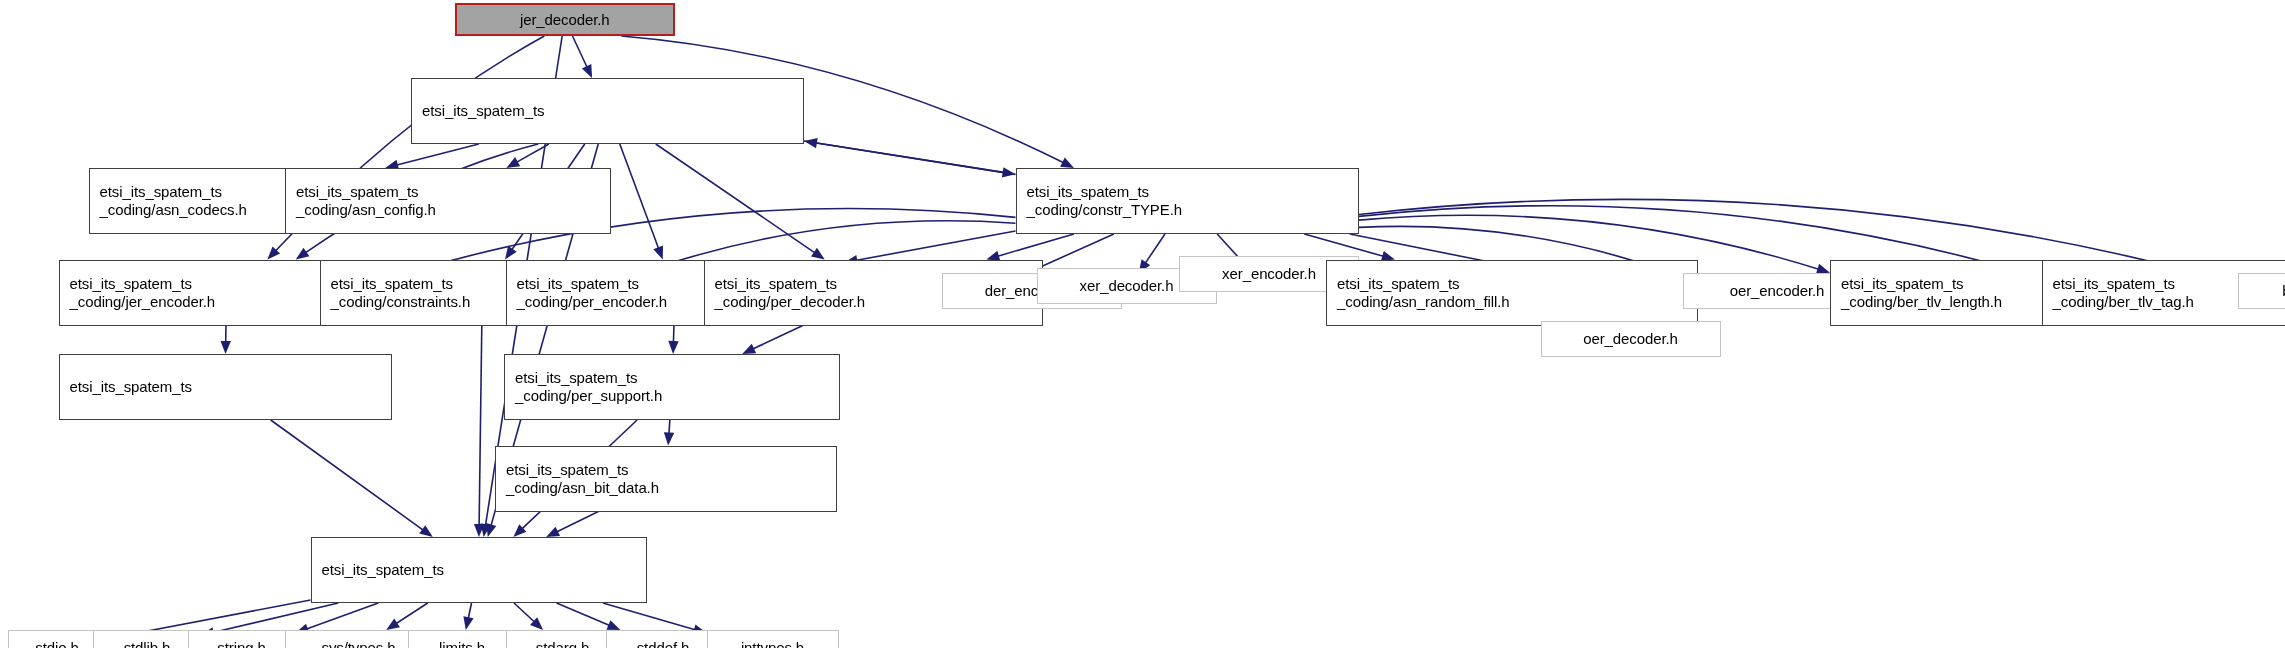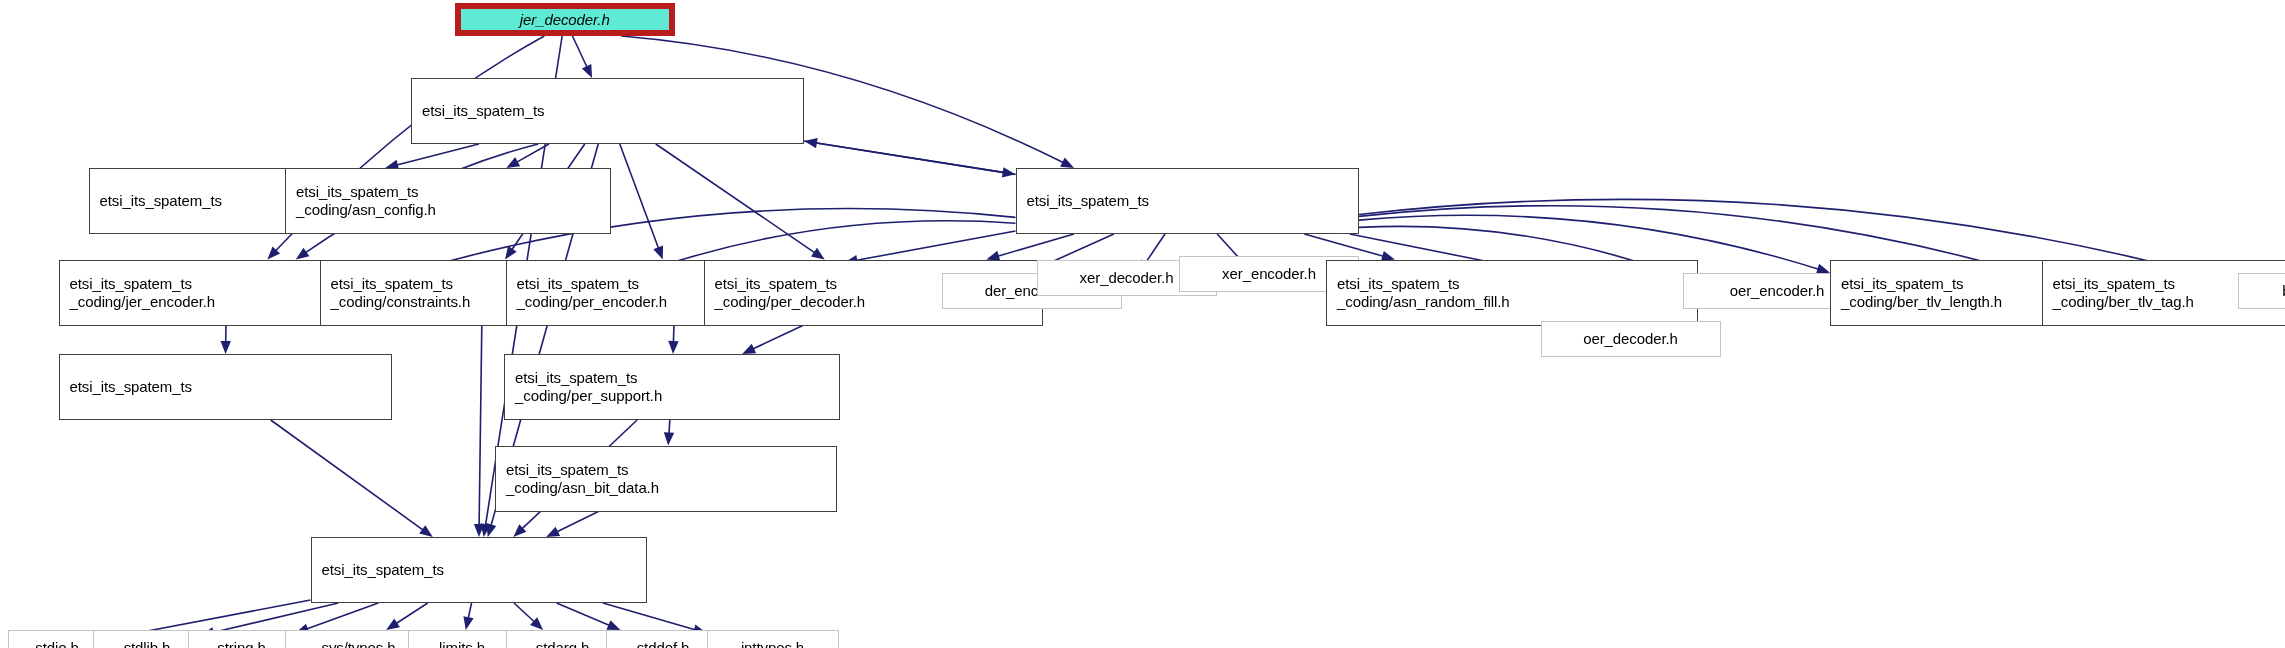--- a/index.html
+++ b/index.html
@@ -34,23 +34,22 @@
     color: #000000;
     font-size: 15px;
     line-height: 18px;
     white-space: nowrap;
     letter-spacing: -0.1px;
   }
   .node.solid {
     border: 1px solid #404040;
   }
   .node.root {
-    background: #5eead4;
-    border: 6px solid #b91c1c;
-    font-style: italic;
+    background: #a3a3a3;
+    border: 2px solid #b91c1c;
   }
   .node .ln {
     display: block;
     text-align: center;
   }
   .node.two .ln {
     text-align: left;
     width: 100%;
     padding-left: 10px;
     box-sizing: border-box;
@@ -151,48 +150,50 @@
     </svg>
   <div id="node-layer">
       <div class="node root one" style="left: 454.5px; top: 3px; width: 220.5px; height: 33px;">
         <span class="ln">jer_decoder.h</span>
       </div>
       <div class="node solid two" style="left: 411px; top: 78px; width: 393px; height: 66px;">
         <span class="ln">etsi_its_spatem_ts</span>
       </div>
       <div class="node solid two" style="left: 88.5px; top: 168px; width: 336px; height: 66px;">
         <span class="ln">etsi_its_spatem_ts</span>
+        <span class="ln">_coding/asn_codecs.h</span>
       </div>
       <div class="node solid two" style="left: 285px; top: 168px; width: 325.5px; height: 66px;">
         <span class="ln">etsi_its_spatem_ts</span>
         <span class="ln">_coding/asn_config.h</span>
       </div>
       <div class="node solid two" style="left: 1015.5px; top: 168px; width: 343.5px; height: 66px;">
         <span class="ln">etsi_its_spatem_ts</span>
+        <span class="ln">_coding/constr_TYPE.h</span>
       </div>
       <div class="node solid two" style="left: 58.5px; top: 259.5px; width: 336px; height: 66px;">
         <span class="ln">etsi_its_spatem_ts</span>
         <span class="ln">_coding/jer_encoder.h</span>
       </div>
       <div class="node solid two" style="left: 319.5px; top: 259.5px; width: 325.5px; height: 66px;">
         <span class="ln">etsi_its_spatem_ts</span>
         <span class="ln">_coding/constraints.h</span>
       </div>
       <div class="node solid two" style="left: 505.5px; top: 259.5px; width: 339px; height: 66px;">
         <span class="ln">etsi_its_spatem_ts</span>
         <span class="ln">_coding/per_encoder.h</span>
       </div>
       <div class="node solid two" style="left: 703.5px; top: 259.5px; width: 339px; height: 66px;">
         <span class="ln">etsi_its_spatem_ts</span>
         <span class="ln">_coding/per_decoder.h</span>
       </div>
       <div class="node light one" style="left: 942px; top: 273px; width: 180px; height: 36px;">
         <span class="ln">der_encoder.h</span>
       </div>
-      <div class="node light one" style="left: 1036.5px; top: 260px; width: 180px; height: 36px;">
+      <div class="node light one" style="left: 1036.5px; top: 268px; width: 180px; height: 36px;">
         <span class="ln">xer_decoder.h</span>
       </div>
       <div class="node light one" style="left: 1179px; top: 256px; width: 180px; height: 36px;">
         <span class="ln">xer_encoder.h</span>
       </div>
       <div class="node solid two" style="left: 1326px; top: 259.5px; width: 372px; height: 66px;">
         <span class="ln">etsi_its_spatem_ts</span>
         <span class="ln">_coding/asn_random_fill.h</span>
       </div>
       <div class="node light one" style="left: 1540.5px; top: 273px; width: 180px; height: 36px; margin-top: 48px;">

